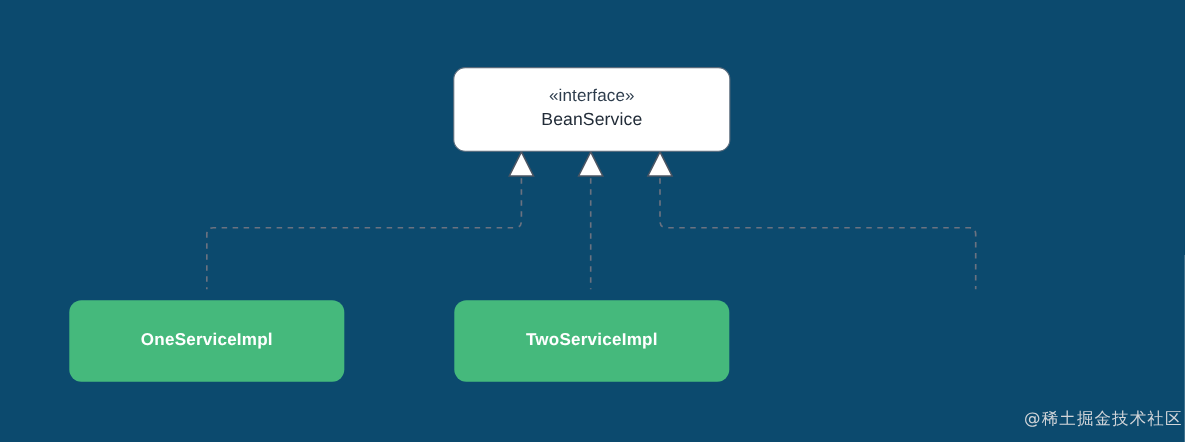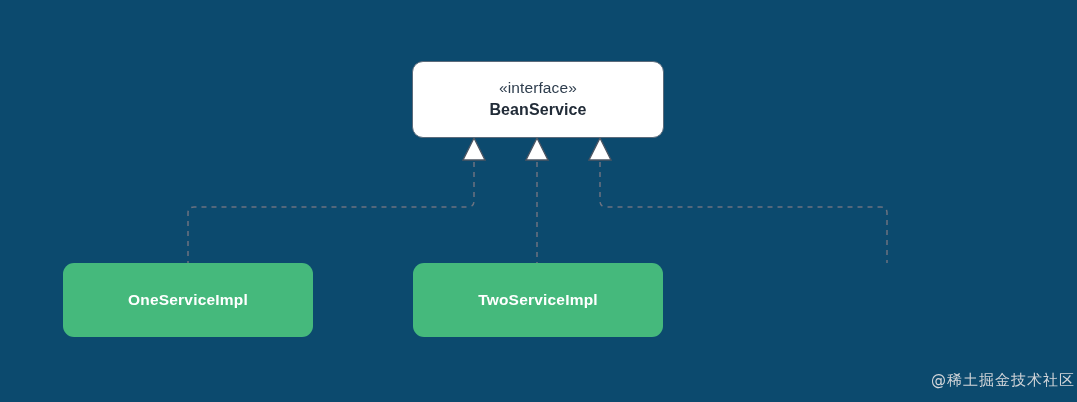--- a/index.html
+++ b/index.html
@@ -46,29 +46,29 @@
   }
   .stereotype-label {
     font-size: 15.5px;
     font-weight: 400;
     color: #2e3d4d;
     line-height: 1.35;
     letter-spacing: 0.1px;
   }
   .interface-name {
     font-size: 16px;
-    font-weight: bold;
+    font-weight: normal;
     color: #222c38;
     line-height: 1.35;
     letter-spacing: 0.1px;
   }
   
   .impl-node {
     position: absolute;
-    top: 263px;
+    top: 273px;
     width: 250px;
     height: 74px;
     box-sizing: border-box;
     border-radius: 11px;
     display: flex;
     align-items: center;
     justify-content: center;
     z-index: 3;
   }
   .impl-node.n0 { left: 63px; }

